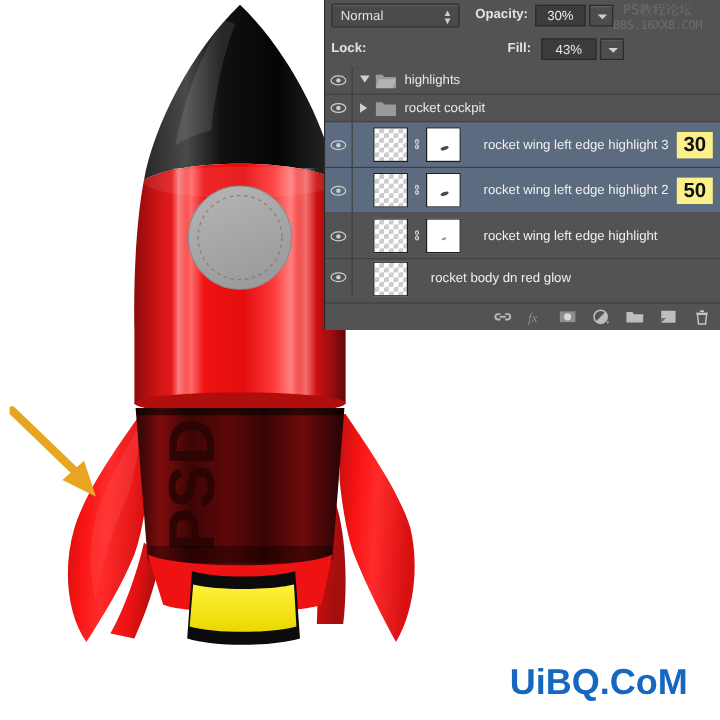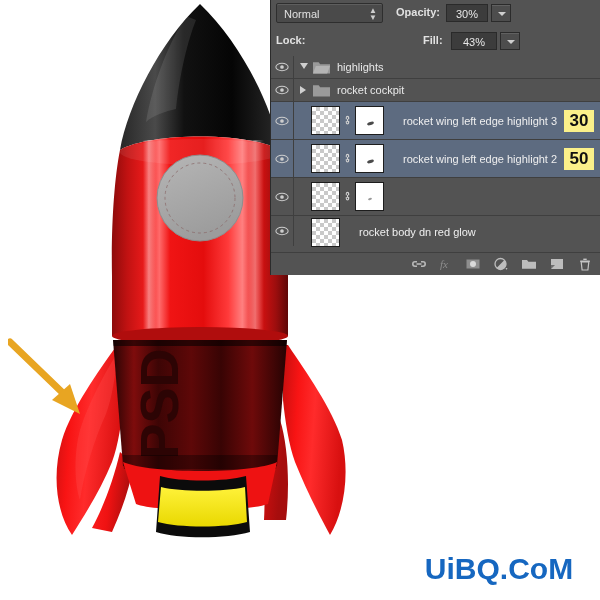--- a/index.html
+++ b/index.html
@@ -277,20 +277,24 @@
     <line x1="2" y1="4" x2="58" y2="58" stroke="#e8a522" stroke-width="7" stroke-linecap="round"></line>
     <polygon points="72,76 44,62 62,46" fill="#e8a522"></polygon>
   </svg>
 
   <div id="watermark">UiBQ.CoM</div>
 
   <div id="panel">
 
     <div class="panel-top">
 
+      <div class="panel-wm">
+        <div class="l1">PS教程论坛</div>
+        <div class="l2">BBS.16XX8.COM</div>
+      </div>
 
       <div class="row1">
         <div class="blend-select">
           <span>Normal</span>
           <span class="blend-arrows">▲<br>▼</span>
         </div>
         <div class="lbl" style="left:125px;top:6px;">Opacity:</div>
         <div class="numbox" style="left:175px;top:4px;width:42px;">30%</div>
         <div class="spin" style="left:220px;top:4px;"></div>
       </div>
@@ -425,20 +429,21 @@
         <span class="linkico">
           <svg viewBox="0 0 10 14" width="9" height="12">
               <path d="M3 3 a2 2 0 0 1 4 0 v2 h-1.4 V3 a0.7 0.7 0 0 0 -1.4 0 v2 H3 Z" fill="#d0d0d0"></path>
               <path d="M3 9 a2 2 0 0 0 4 0 V7 h-1.4 v2 a0.7 0.7 0 0 1 -1.4 0 V7 H3 Z" fill="#d0d0d0"></path>
               <rect x="4.4" y="4.6" width="1.3" height="3.4" fill="#d0d0d0"></rect>
             </svg>
         </span>
         <span class="thumb mask">
             <span class="maskdot tiny"></span>
           </span>
+        <span class="lname">rocket wing left edge highlight</span>
       </div>
 
       <div class="lrow" style="height:30px;border-bottom:none;">
         <div class="eye-cell">
           <span class="eye">
             <svg viewBox="0 0 16 12" width="14" height="12">
                 <ellipse cx="8" cy="6" rx="7" ry="4.2" fill="none" stroke="#cdcdcd" stroke-width="1.2"></ellipse>
                 <circle cx="8" cy="6" r="2.1" fill="#cdcdcd"></circle>
               </svg>
           </span>

